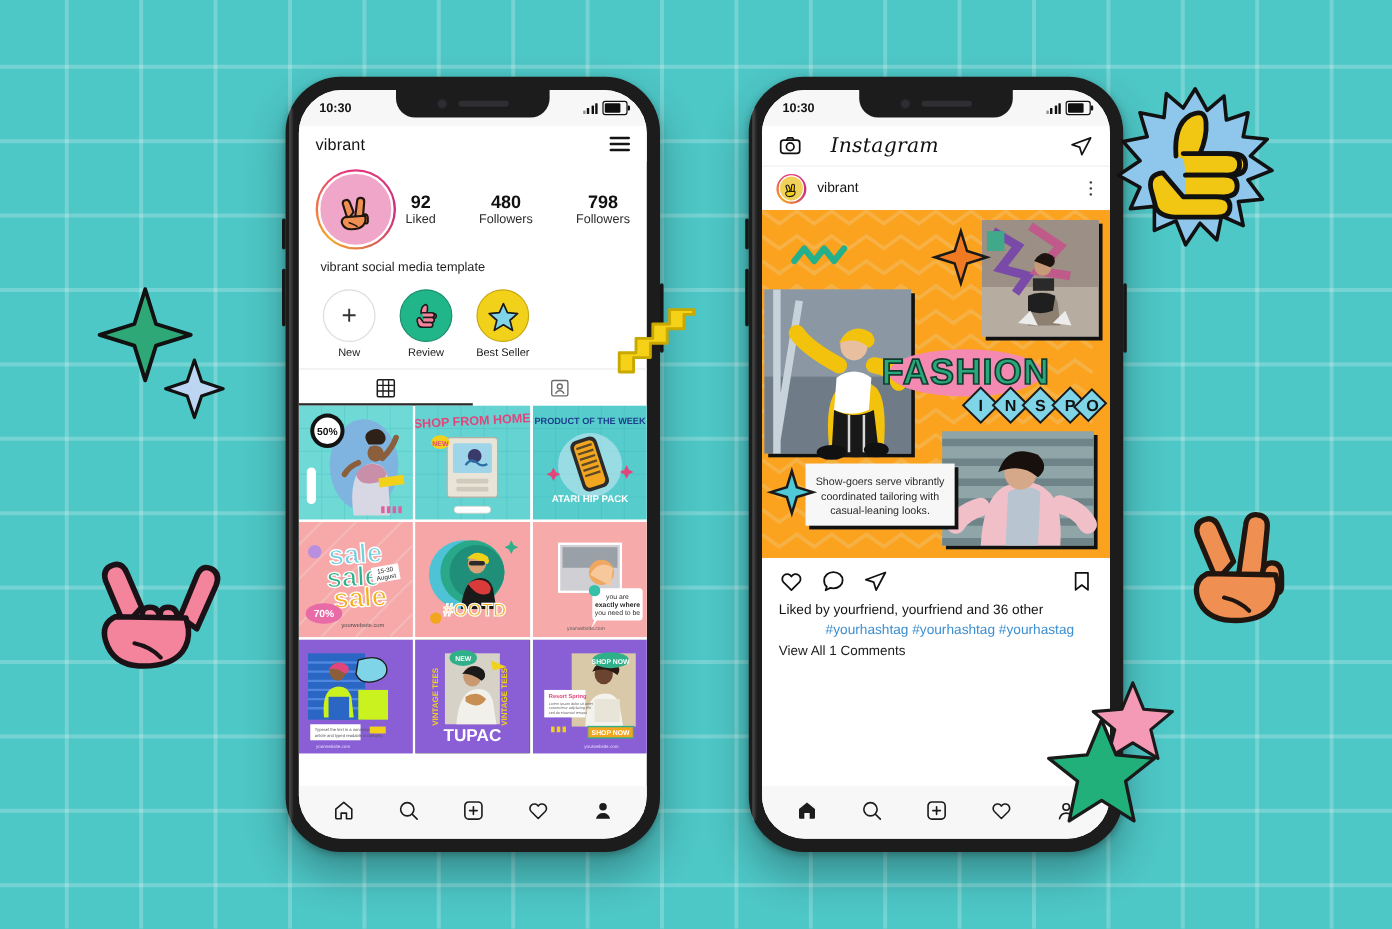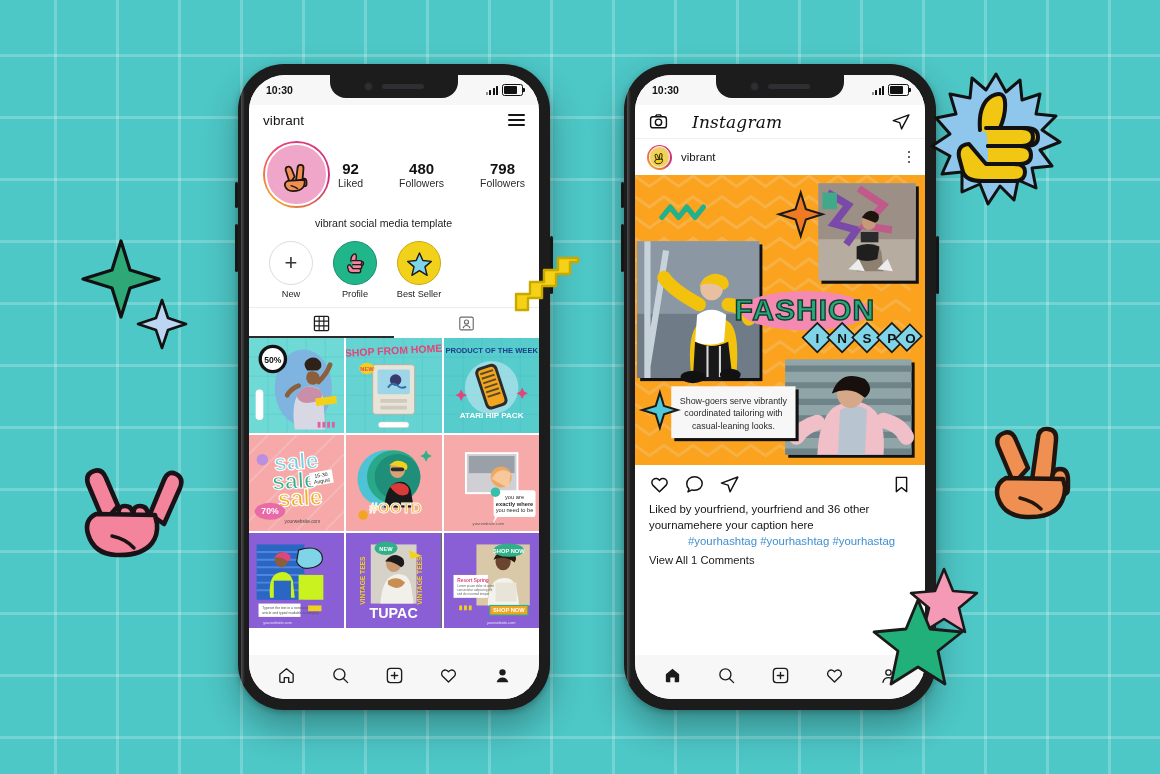--- a/index.html
+++ b/index.html
@@ -82,21 +82,21 @@
   }
   .avatar-in{
     width:100%;height:100%;border-radius:50%;background:#f0a6c8;
     border:2px solid #fff;box-sizing:border-box;
     display:flex;align-items:center;justify-content:center;overflow:hidden;
   }
   .stats{flex:1;display:flex;justify-content:space-between;padding-left:8px;}
   .stat{text-align:center;}
   .stat b{display:block;font-size:15px;color:#111;line-height:1.18;}
   .stat span{display:block;font-size:10.5px;color:#2b2b2b;}
-  .bio{font-size:10.6px;color:#1d1d1d;padding:7px 14px 0 30px;margin-left:36px;}
+  .bio{font-size:10.6px;color:#1d1d1d;padding:7px 14px 0 18px;}
   .edit-btn{
     margin:9px 14px 0 14px;height:22px;border:1px solid #d9d9d9;border-radius:4px;
     display:flex;align-items:center;justify-content:center;font-size:11px;color:#111;
     background:#fff;cursor:pointer;
   }
   .highlights{display:flex;gap:16px;padding:12px 18px 8px 18px;}
   .hl{width:48px;text-align:center;}
   .hl-c{
     width:44px;height:44px;border-radius:50%;margin:0 auto;
     display:flex;align-items:center;justify-content:center;box-sizing:border-box;
@@ -224,21 +224,21 @@
         <div class="hl-c" style="background:#21b58a;border:1.6px solid #1b8f6e;">
           <svg width="26" height="26" viewBox="0 0 64 64" aria-hidden="true">
             <g fill="#f4849c" stroke="#1a1a1a" stroke-width="3.2" stroke-linejoin="round" stroke-linecap="round">
               <path d="M22 28 q-1-12 6-17 q6-4 7 3 q1 6-2 14 l14 0 q6 0 6 5 q0 5-6 5 h-4"></path>
               <path d="M25 26 h19 q5 0 5 5 q0 5-5 5 H27"></path>
               <path d="M27 36 h17 q5 0 5 5 q0 5-5 5 H27"></path>
               <path d="M27 46 h14 q5 0 5 5 q0 5-5 5 H26 q-8 0-10-5 l-2-8 q-1-6 5-7 Z"></path>
             </g>
           </svg>
         </div>
-        <div class="hl-lbl">Profile</div>
+        <div class="hl-lbl">Review</div>
       </div>
       <div class="hl">
         <div class="hl-c" style="background:#f2d11b;border:1.6px solid #c9a912;">
           <svg width="27" height="27" viewBox="0 0 64 64" aria-hidden="true">
             <path d="M32 7 L40 25 L60 27 L45 40 L50 60 L32 49 L14 60 L19 40 L4 27 L24 25 Z" fill="#7fd4e8" stroke="#1a1a1a" stroke-width="3.4" stroke-linejoin="round"></path>
           </svg>
         </div>
         <div class="hl-lbl">Best Seller</div>
       </div>
     </div>
@@ -697,21 +697,20 @@
         <path d="M21.5 3.5 2.8 10.4l7.6 2.3 2.3 7.6z" fill="none" stroke="#111" stroke-width="1.7" stroke-linejoin="round"></path>
       </svg>
       <span class="sp"></span>
       <svg width="19" height="19" viewBox="0 0 24 24">
         <path d="M5.5 3h13v18l-6.5-5.2L5.5 21z" fill="none" stroke="#111" stroke-width="1.8" stroke-linejoin="round"></path>
       </svg>
     </div>
 
     <div class="caption">
       <div>Liked by yourfriend, yourfriend and 36 other</div>
-      <div>yournamehere your caption here</div>
       <div class="tags">#yourhashtag #yourhashtag #yourhastag</div>
     </div>
     <div class="comments">View All 1 Comments</div>
 
     <div class="botnav">
       <span>
         <svg width="19" height="19" viewBox="0 0 24 24">
             <path d="M3.6 10.4 12 3.4l8.4 7v9a1.2 1.2 0 0 1-1.2 1.2h-4.4v-6h-5.6v6H4.8a1.2 1.2 0 0 1-1.2-1.2z" fill="#1c1c1c"></path>
           </svg>
       </span>

